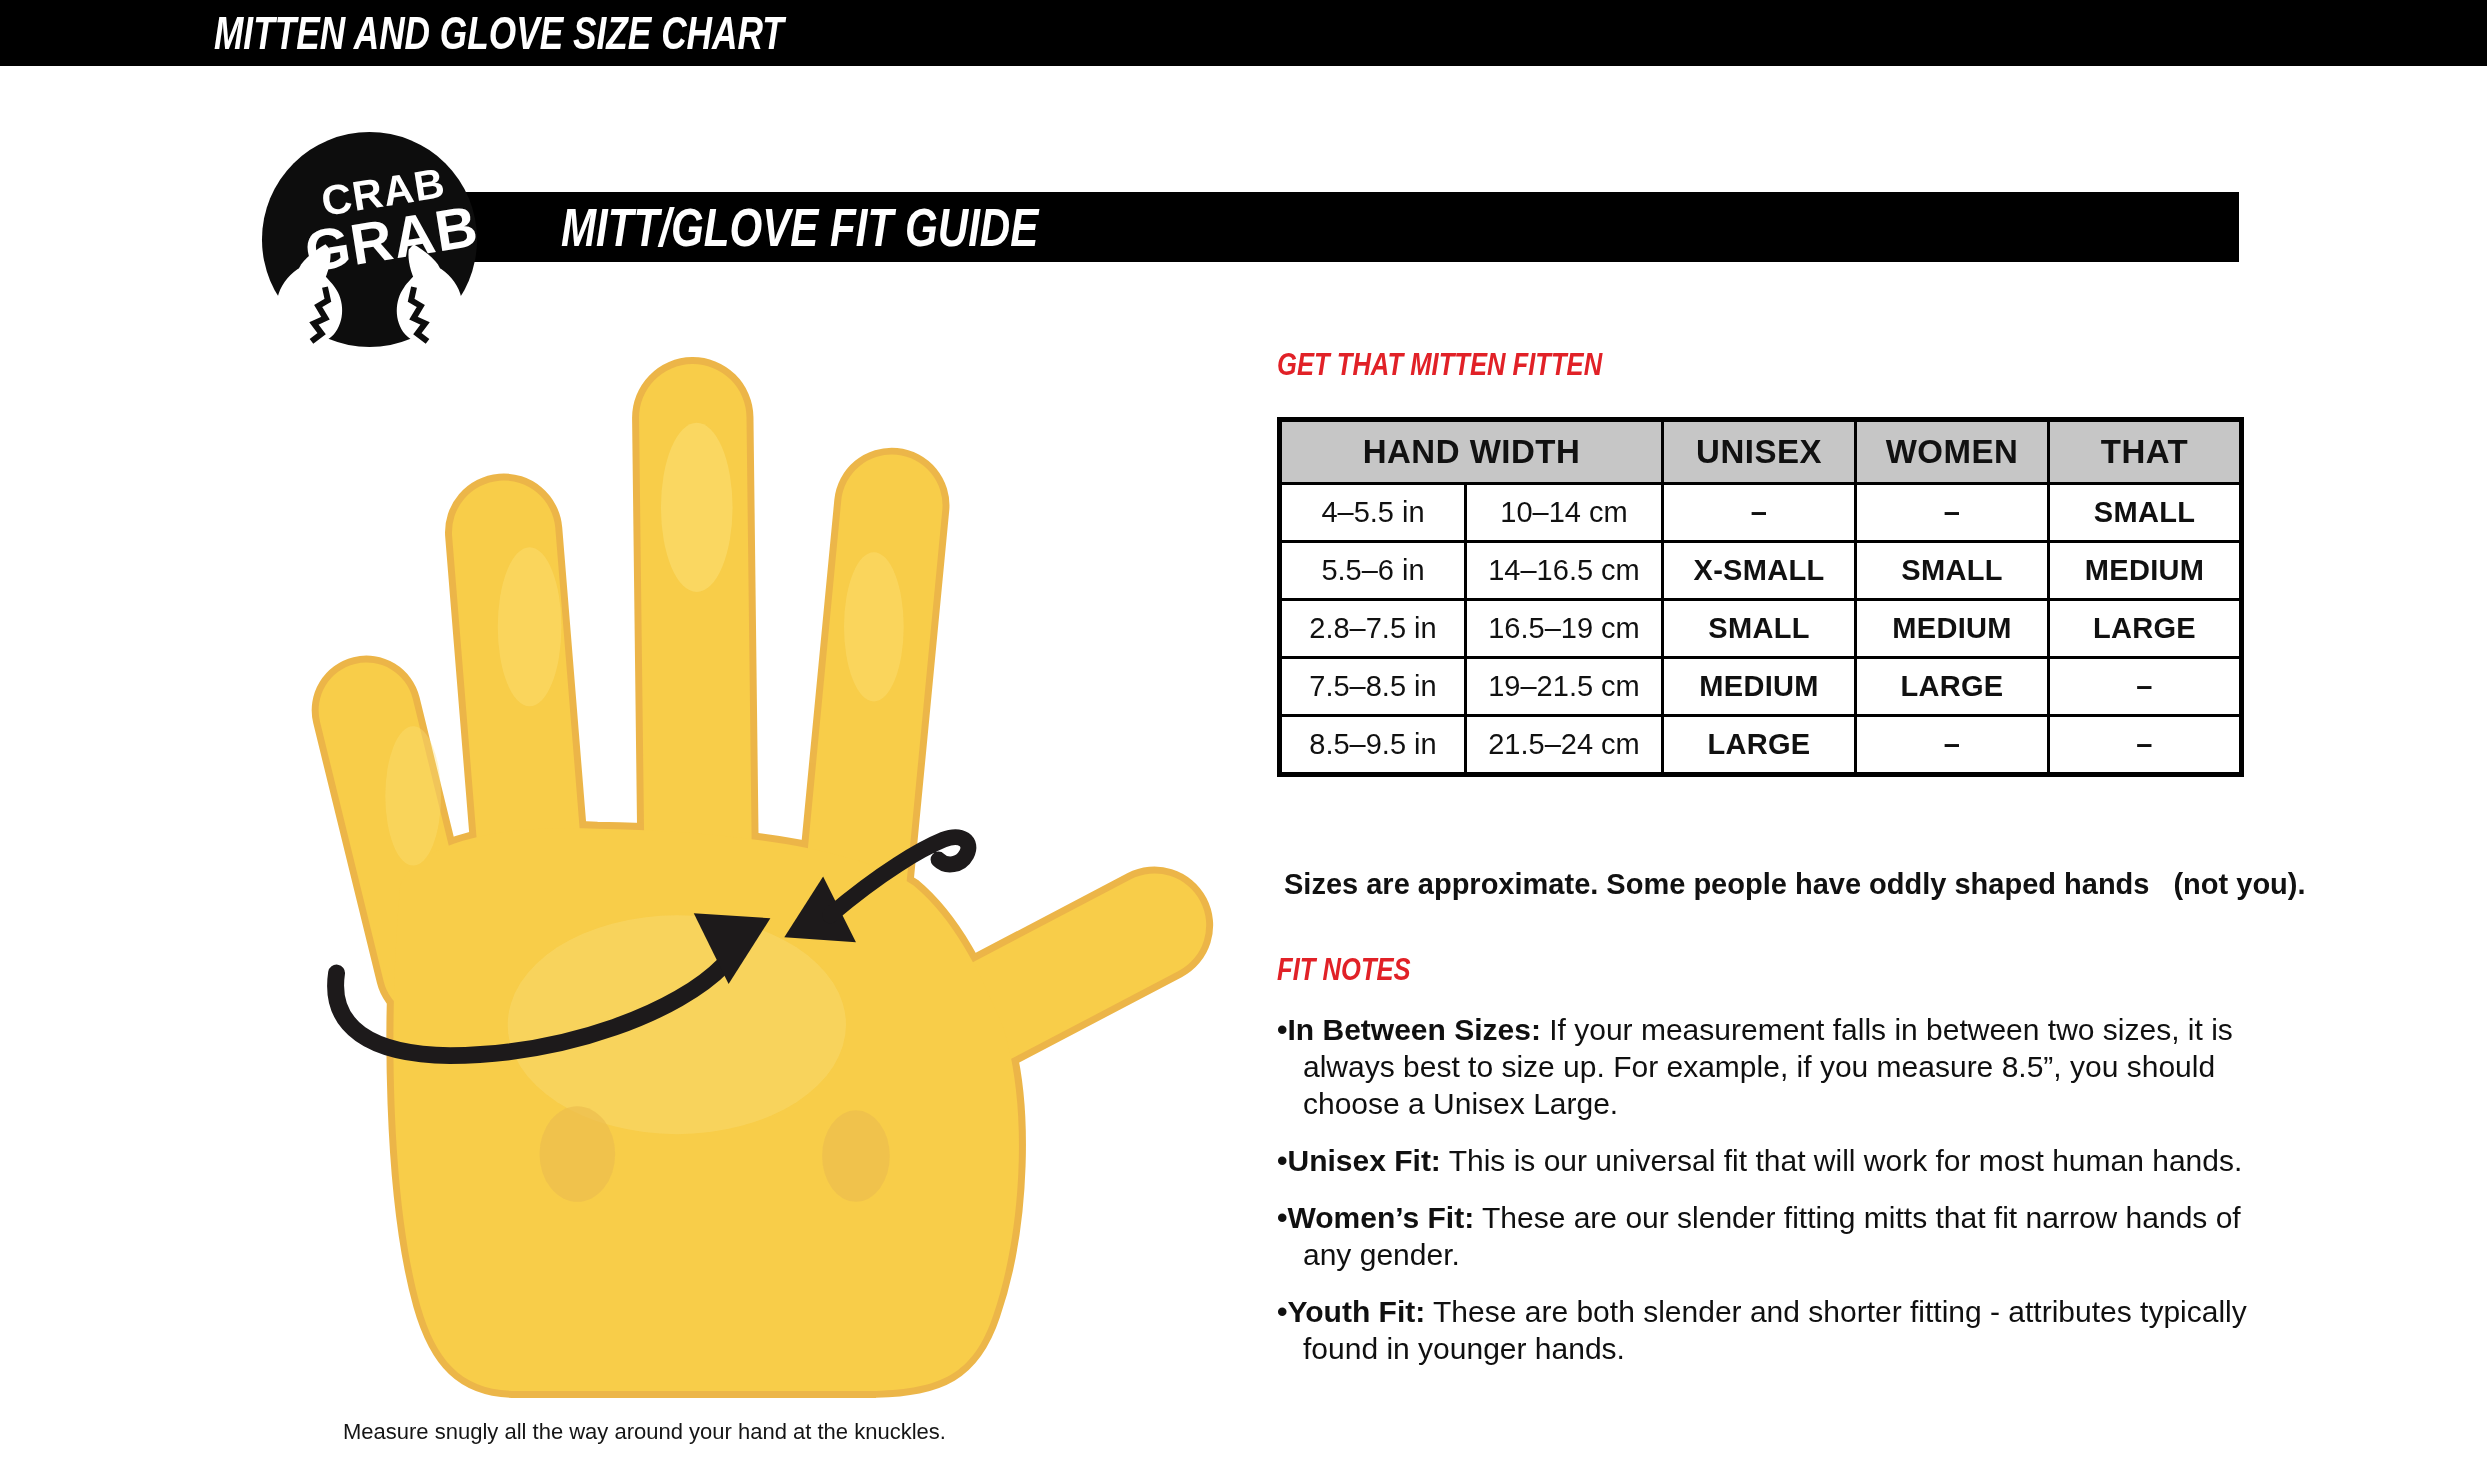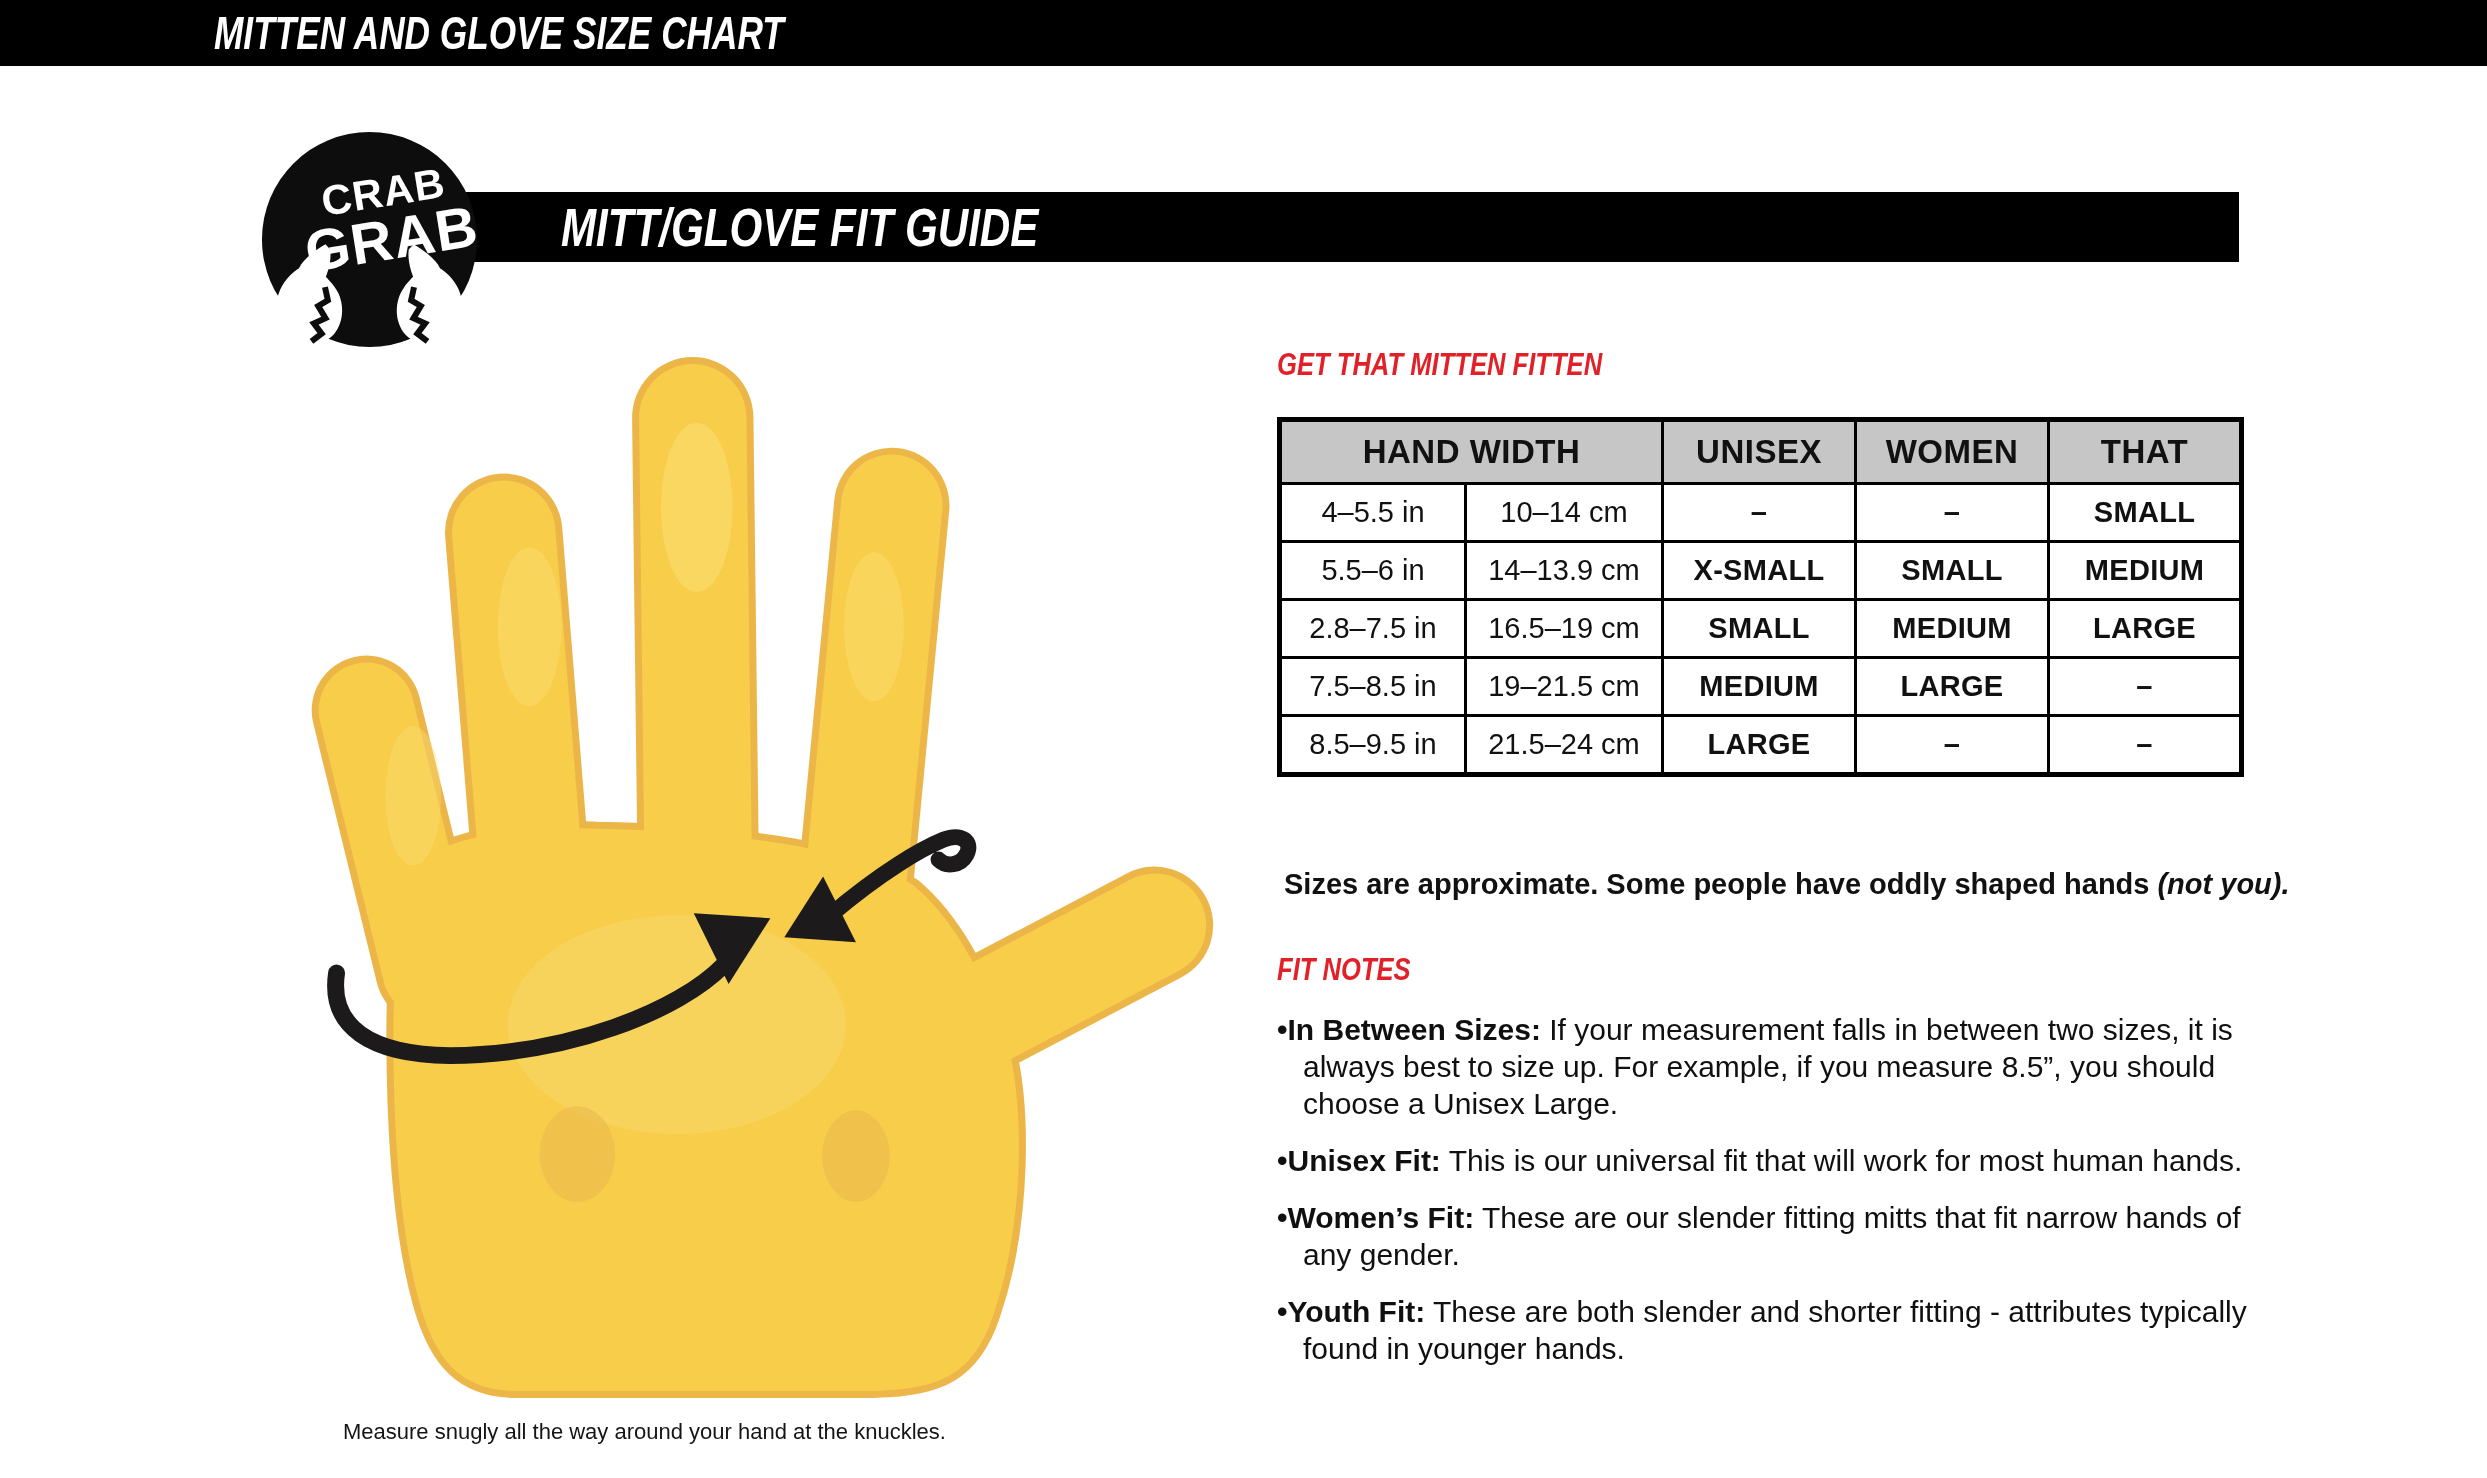--- a/index.html
+++ b/index.html
@@ -25,21 +25,21 @@
             font-size:32px;white-space:nowrap;}
   .red-head .t{display:inline-block;transform:scaleX(.8);transform-origin:left center;}
   table.size{position:absolute;left:1277px;top:417px;width:962px;border-collapse:collapse;
              table-layout:fixed;border:5px solid #000;}
   table.size th,table.size td{border:3px solid #000;text-align:center;vertical-align:middle;padding:0;}
   table.size th{background:#c6c6c6;font-size:33px;font-weight:bold;height:60px;letter-spacing:0.5px;}
   table.size td{height:55px;font-size:29px;}
   td.meas{font-weight:normal;}
   td.sz{font-weight:bold;letter-spacing:0.3px;}
   .footnote{position:absolute;left:1284px;top:868px;font-size:29px;font-weight:bold;white-space:nowrap;}
-  .footnote .it{font-style:italic;margin-left:8px;}
+  .footnote .it{margin-left:24px;}
   .notes{position:absolute;left:1277px;top:1011px;width:1000px;font-size:30px;line-height:37px;color:#101010;}
   .notes p{margin:0 0 20px 0;padding-left:26px;text-indent:-26px;}
   .notes .lead{font-weight:bold;text-align:center;}
 </style>
 </head>
 <body>
 
 <div class="canvas">
 
   <div class="topbar">
@@ -133,21 +133,21 @@
     <tbody>
       <tr>
         <td class="meas">4–5.5 in</td>
         <td class="meas">10–14 cm</td>
         <td class="sz">–</td>
         <td class="sz">–</td>
         <td class="sz">SMALL</td>
       </tr>
       <tr>
         <td class="meas">5.5–6 in</td>
-        <td class="meas">14–13.9 cm</td>
+        <td class="meas">14–16.5 cm</td>
         <td class="sz">X-SMALL</td>
         <td class="sz">SMALL</td>
         <td class="sz">MEDIUM</td>
       </tr>
       <tr>
         <td class="meas">2.8–7.5 in</td>
         <td class="meas">16.5–19 cm</td>
         <td class="sz">SMALL</td>
         <td class="sz">MEDIUM</td>
         <td class="sz">LARGE</td>

